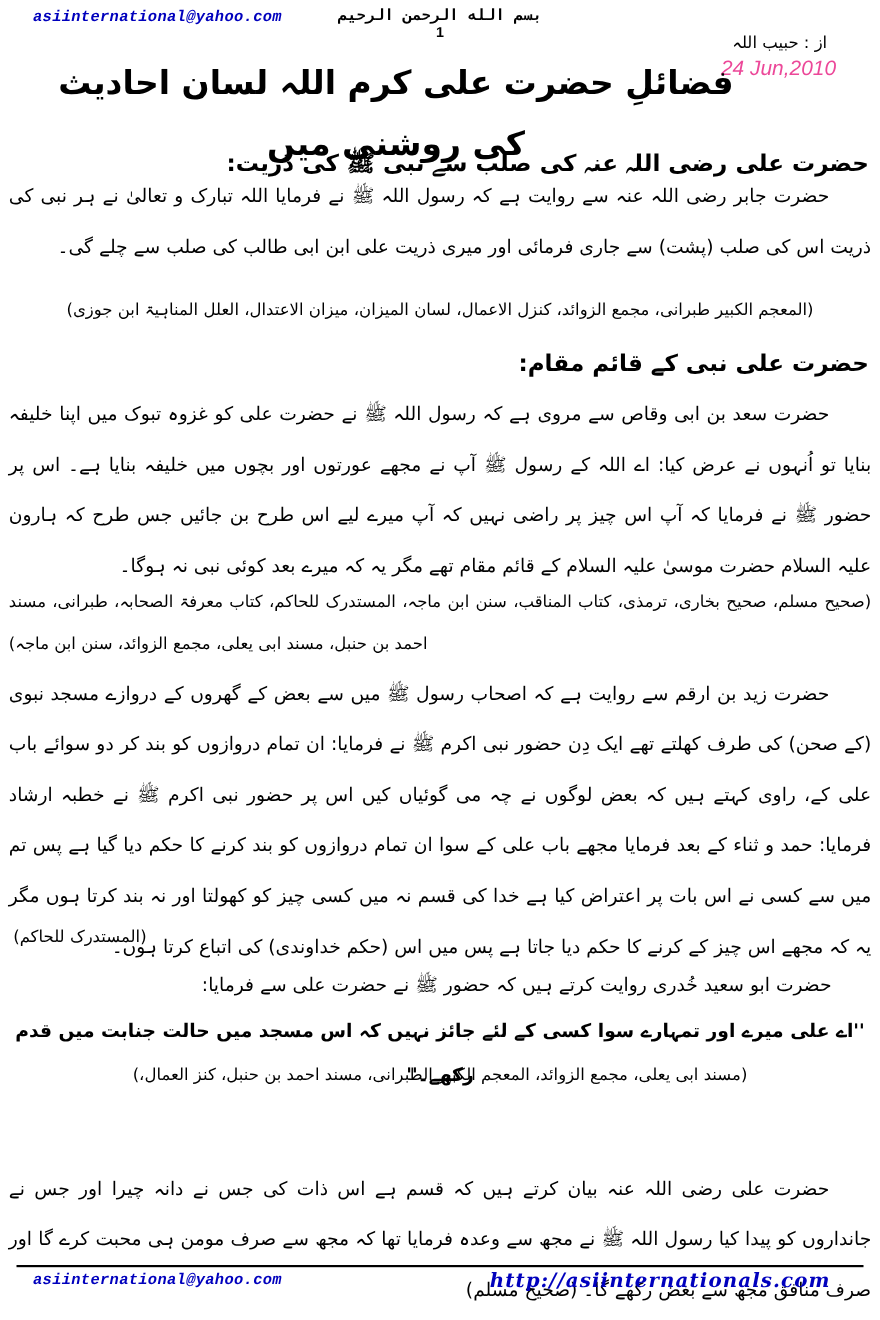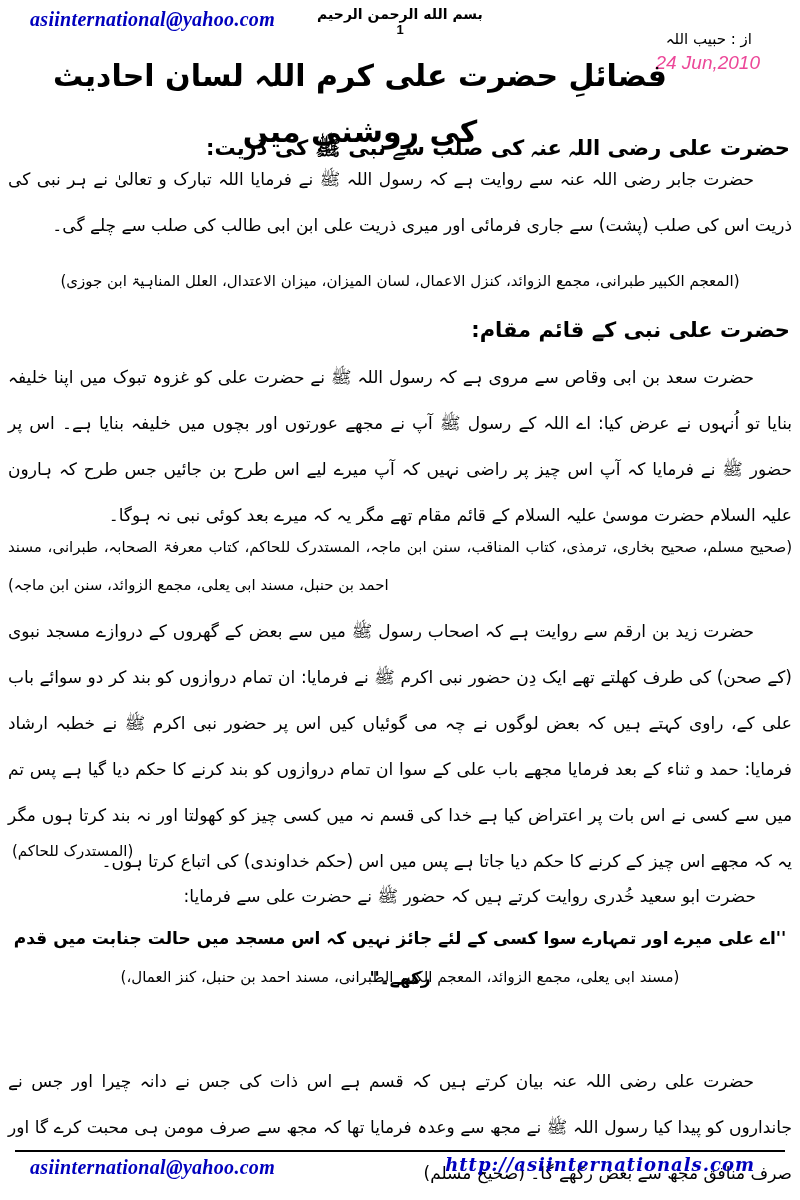--- a/index.html
+++ b/index.html
@@ -13,32 +13,32 @@
     color:#000;
   }
   .abs{position:absolute;}
   .urdu{
     direction:rtl;
     unicode-bidi:embed;
     font-family:"DejaVu Sans",sans-serif;
     color:#000;
   }
   .script-link{
-    font-family:Liberation Serif, serif;
+    font-family:Liberation Mono, monospace;
     font-style:italic;
     font-weight:bold;
     color:#0000bd;
     text-decoration:none;
-    font-size:20px;
+    font-size:14px;
     letter-spacing:0.3px;
   }
   .bismillah{
     top:6px;left:0;width:800px;
     text-align:center;
-    font-size:14px;font-weight:bold;
+    font-size:14px;font-weight:bold;font-family:Liberation Mono, monospace;
   }
   .page-num{
     top:22px;left:0;width:800px;
     text-align:center;
     font-size:13px;font-weight:bold;
     font-family:"Liberation Sans",sans-serif;
   }
   .header-email{top:8px;left:30px;}
   .from-line{
     top:30px;right:48px;

